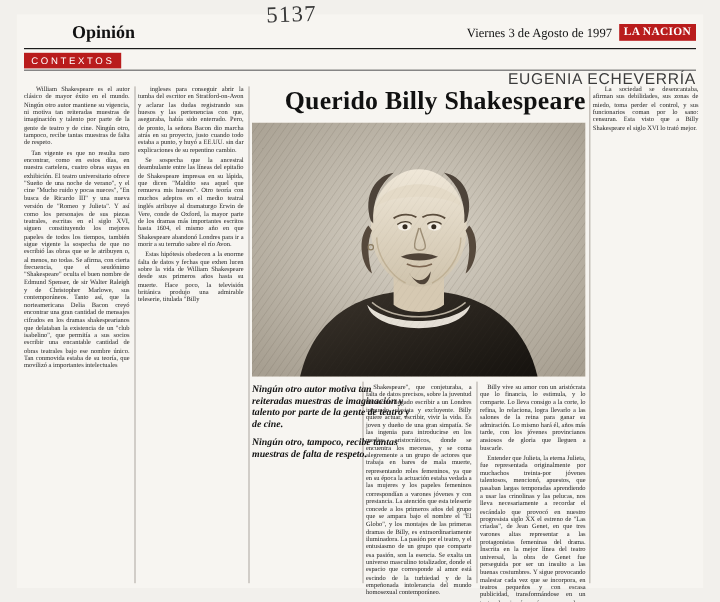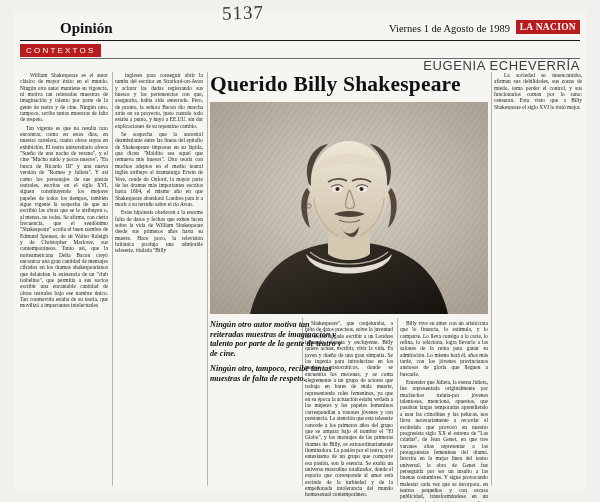--- a/index.html
+++ b/index.html
@@ -141,21 +141,21 @@
   .c1 { left: 0;   width: 88px; }
   .c2 { left: 95px; width: 88px; }
   .c5 { left: 474px; width: 88px; }
 
   
   .headline {
     position: absolute;
     left: 190px;
     top: 0px;
     width: 278px;
-    text-align: left;
+    text-align: right;
     font-family: "Liberation Serif", serif;
     font-weight: bold;
     font-size: 21.5px;
     letter-spacing: .2px;
     color: #111;
   }
   
   .portrait-wrap {
     position: absolute;
     left: 190px;
@@ -209,21 +209,21 @@
 </head>
 <body>
 
 <div class="page">
   <div class="paper"></div>
 
   <div class="scan-number">5137</div>
 
   <div class="masthead">
     <div class="section-title">Opinión</div>
-    <div class="issue-date">Viernes 1 de Agosto de 1989</div>
+    <div class="issue-date">Viernes 3 de Agosto de 1997</div>
     <div class="lanacion">LA NACION</div>
   </div>
 
   <div class="rule-top"></div>
   <div class="kicker">CONTEXTOS</div>
   <div class="rule-under"></div>
   <div class="byline">EUGENIA ECHEVERRÍA</div>
 
   <div class="cols">
 

